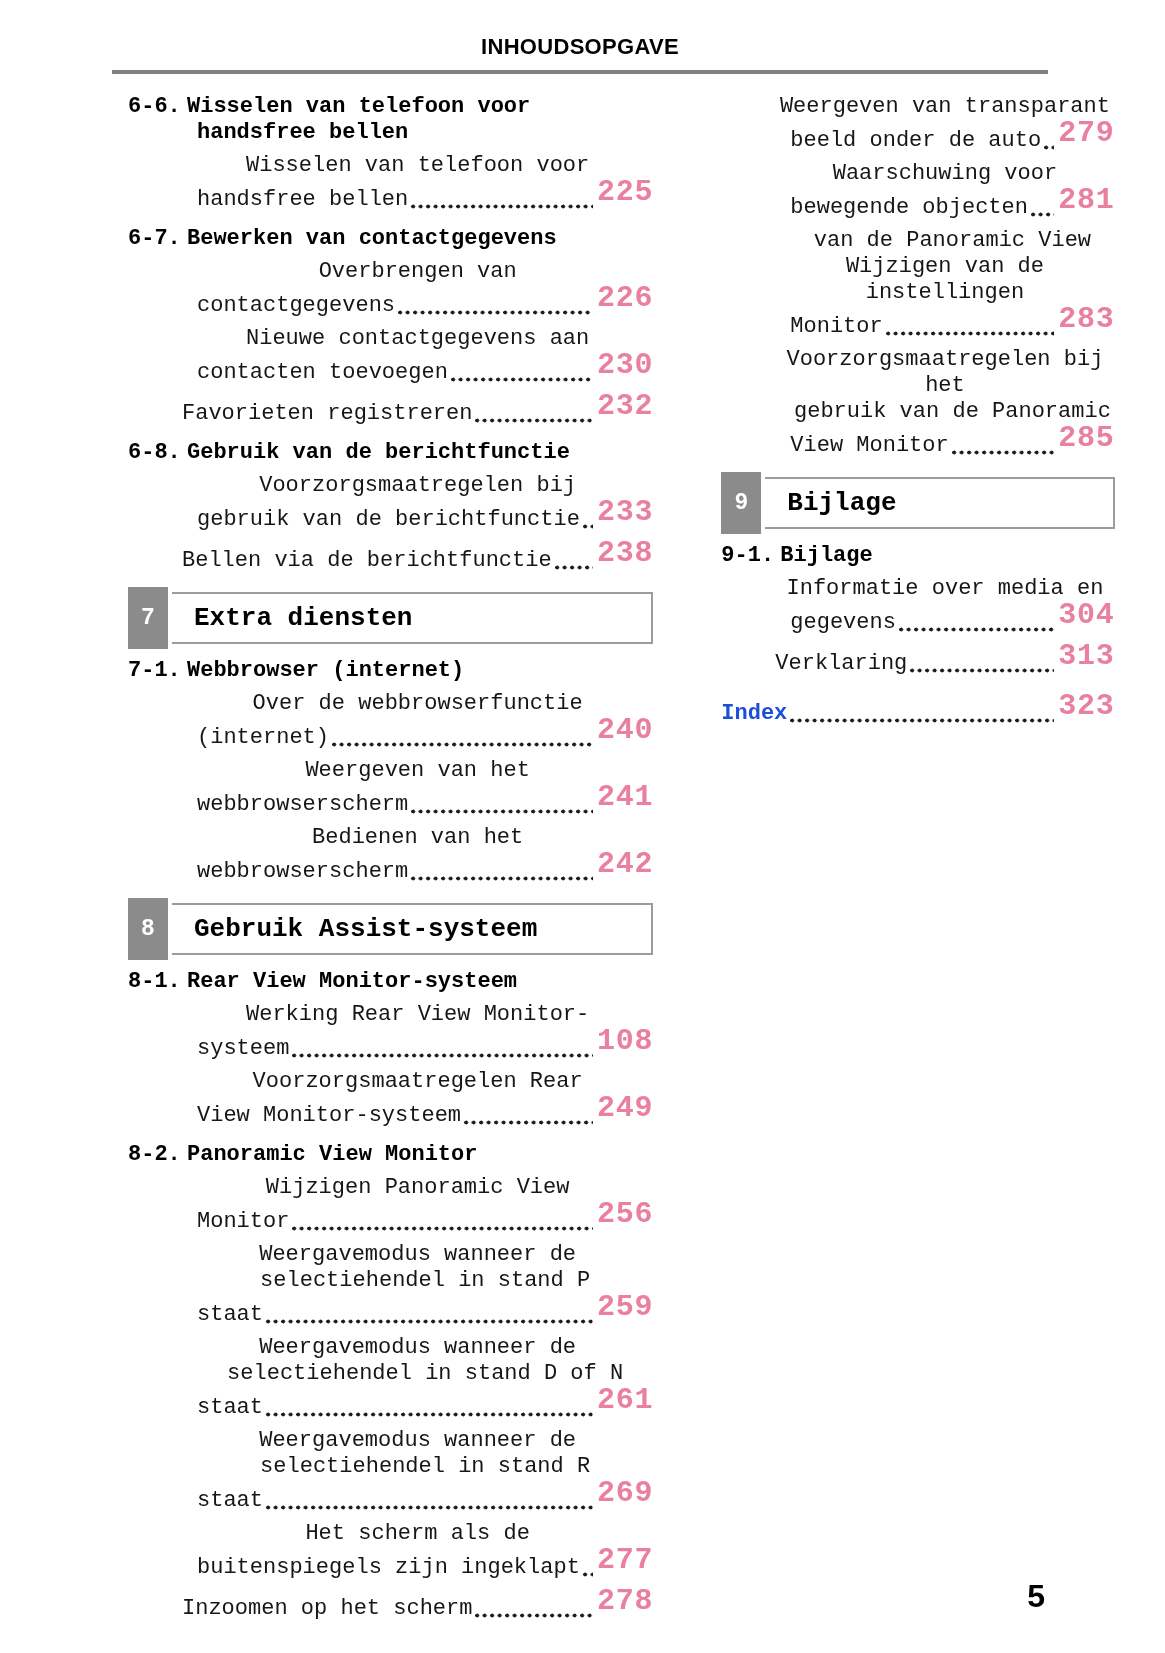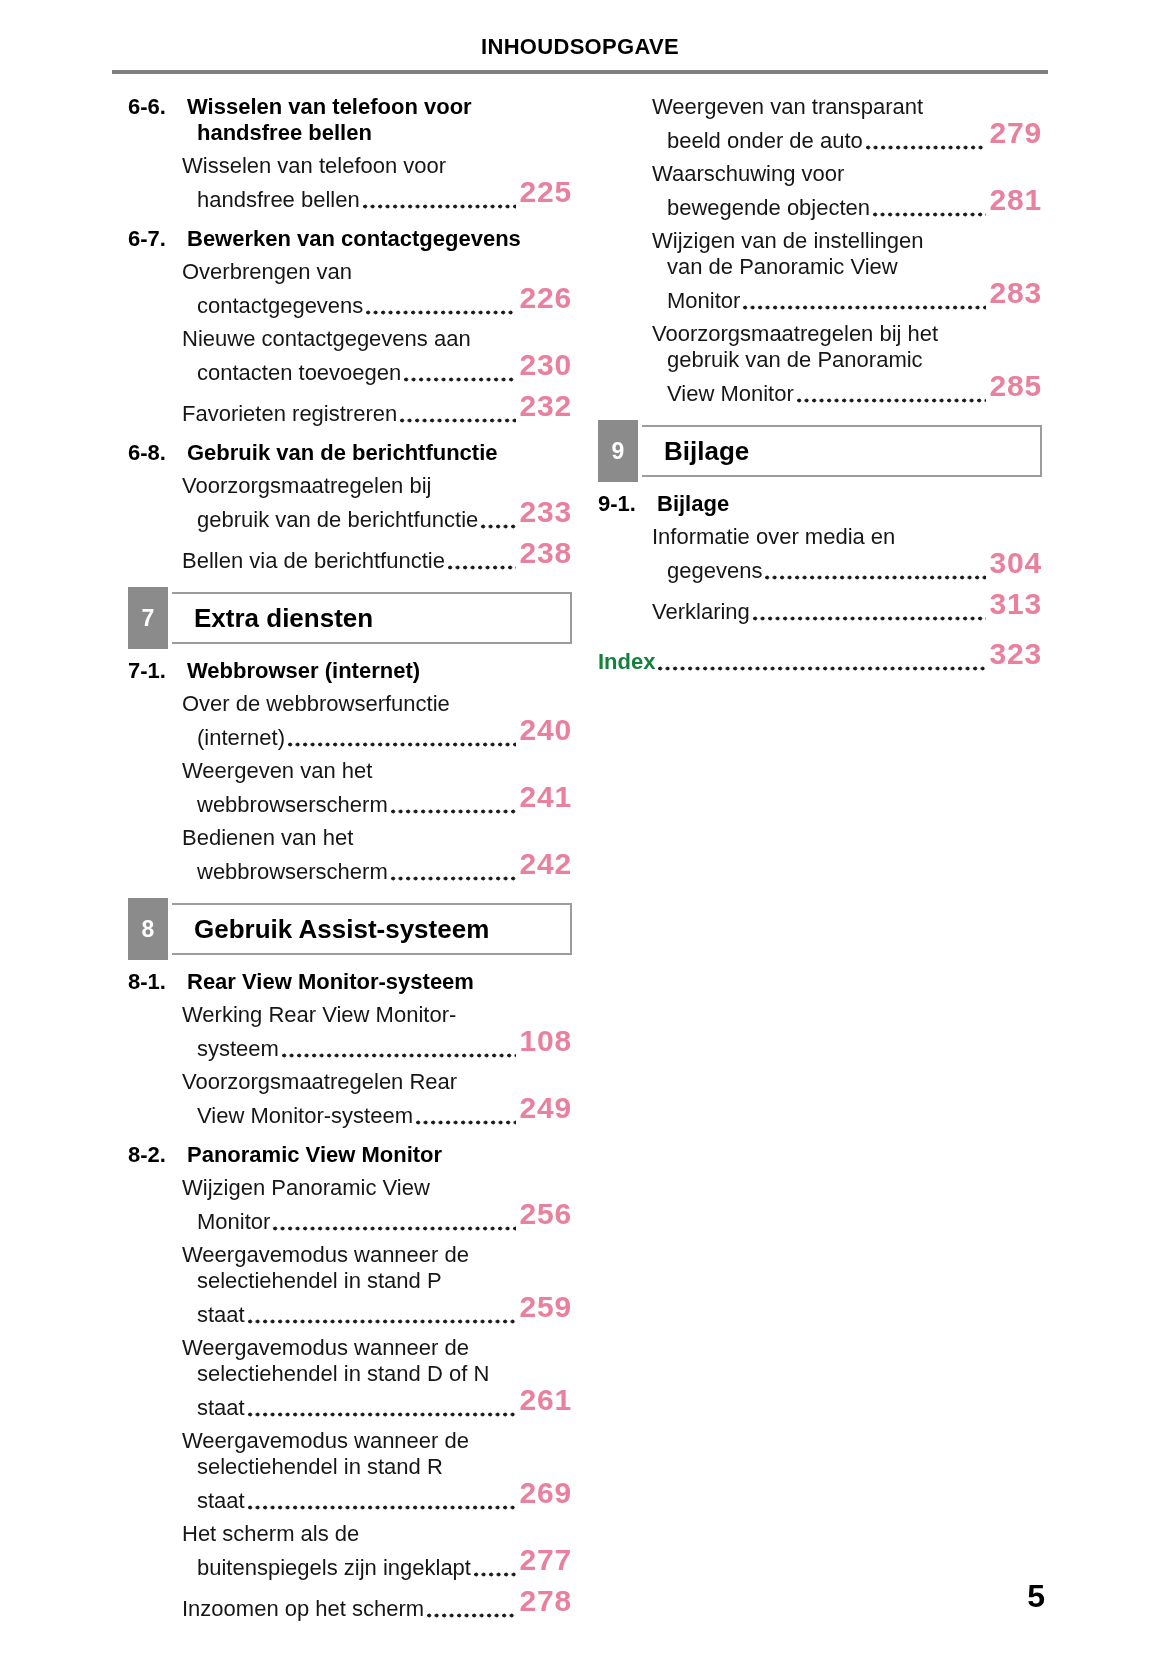--- a/index.html
+++ b/index.html
@@ -20,33 +20,33 @@
   .header-title{
     position:absolute;top:34px;left:112px;right:117px;
     text-align:center;font-weight:bold;font-size:22px;letter-spacing:.3px;color:#000;
   }
   .header-rule{
     position:absolute;top:70px;left:112px;right:117px;height:4px;background:var(--rule);
   }
 
   .columns{
     position:absolute;top:94px;left:128px;right:123px;
-    display:flex;gap:26px;
+    display:flex;gap:68px;font-family:Liberation Mono, monospace;
   }
   .col{flex:1 1 0;font-size:22px;line-height:26px;}
   .col > :first-child{margin-top:0 !important;}
 
   
   .heading{display:flex;margin:13px 0 5px 0;font-weight:bold;color:#000;}
   .hnum{flex:0 0 59px;}
   .hlines{flex:1;}
   .hline.cont{padding-left:10px;}
 
   
-  .entry{margin-top:7px;padding-left:54px;}
+  .entry{margin-top:7px;padding-left:54px;text-align:center;}
   .eline.cont{padding-left:15px;}
   .eline.last{display:flex;}
   .etext{white-space:nowrap;margin-top:8px;}
   .leaderline{
     flex:1 1 auto;min-width:10px;align-self:flex-end;
     height:5px;margin:0 4px 4px 3px;
     background-image:radial-gradient(circle at 2.2px 2.5px,#1b1b1b 1.8px,transparent 2.2px);
     background-size:7.5px 5px;background-repeat:repeat-x;
   }
   .pagenum{font-weight:bold;color:var(--pink);font-size:30px;letter-spacing:.8px;white-space:nowrap;}
@@ -59,21 +59,21 @@
   .chnum{
     position:absolute;left:-2px;top:-7px;bottom:-7px;width:44px;
     background:var(--badge);color:#fff;font-weight:bold;font-size:23px;
     display:flex;align-items:center;justify-content:center;
     border-right:4px solid #fff;
   }
   .chtitle{margin-left:64px;font-weight:bold;font-size:26px;color:#000;}
 
   
   .index-entry{padding-left:0;margin-top:16px;}
-  .index-entry .etext{font-weight:bold;color:#15803d;}
+  .index-entry .etext{font-weight:bold;color:#1d4ed8;}
 
   .footer-num{
     position:absolute;right:120px;bottom:38px;
     font-weight:bold;font-size:32px;color:#000;
   }
 </style>
 </head>
 <body>
 
 <div class="page">
@@ -275,22 +275,22 @@
         </div>
         <div class="entry">
           <div class="eline">Waarschuwing voor</div>
           <div class="eline cont last">
             <span class="etext">bewegende objecten</span>
             <span class="leaderline"></span>
             <span class="pagenum">281</span>
           </div>
         </div>
         <div class="entry">
+          <div class="eline cont">van de Panoramic View</div>
           <div class="eline">Wijzigen van de instellingen</div>
-          <div class="eline cont">van de Panoramic View</div>
           <div class="eline cont last">
             <span class="etext">Monitor</span>
             <span class="leaderline"></span>
             <span class="pagenum">283</span>
           </div>
         </div>
         <div class="entry">
           <div class="eline">Voorzorgsmaatregelen bij het</div>
           <div class="eline cont">gebruik van de Panoramic</div>
           <div class="eline cont last">

